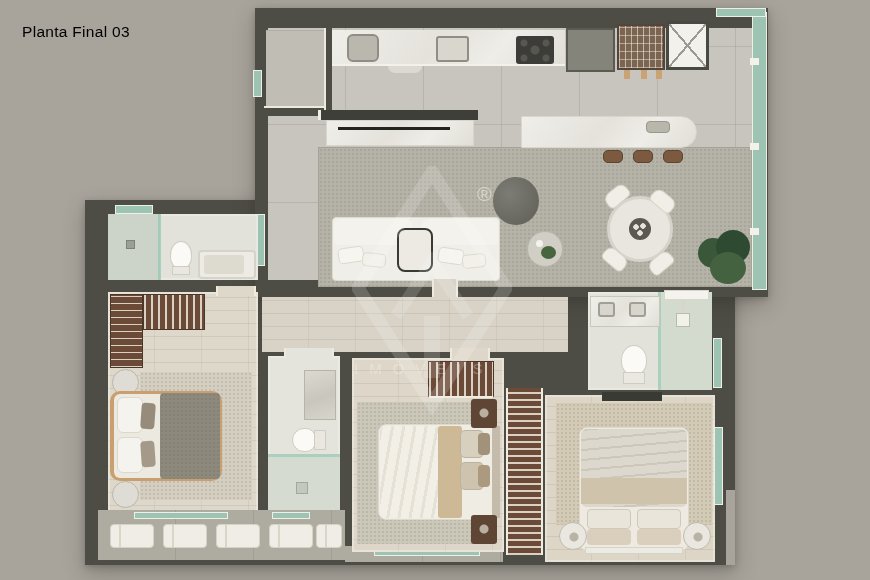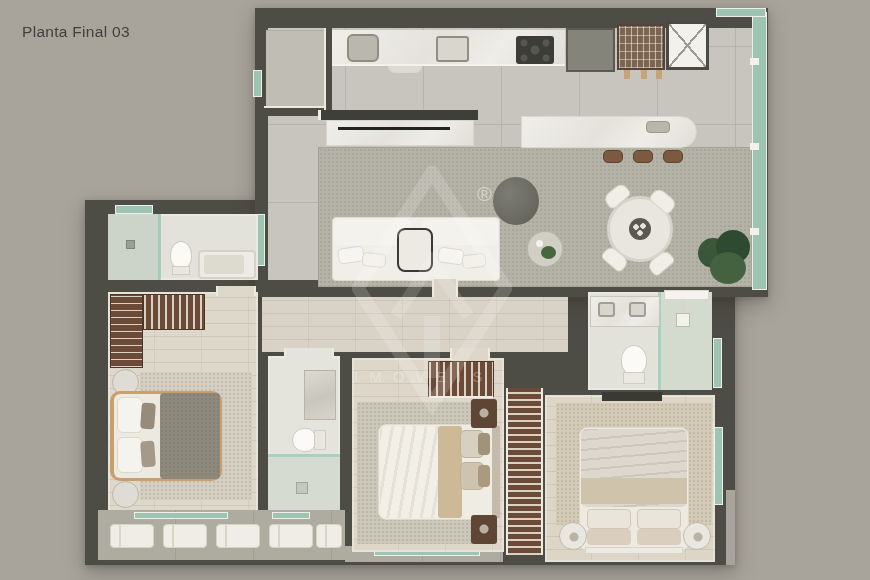--- a/index.html
+++ b/index.html
@@ -17,21 +17,21 @@
   .slatsV{background-image:repeating-linear-gradient(90deg,rgba(246,241,231,.8) 0 1.5px,transparent 1.5px 7px);}
   .slatsH{background-image:repeating-linear-gradient(0deg,rgba(246,241,231,.8) 0 1.5px,transparent 1.5px 7px);}
   .glass{background:#9dc4b3;border:1px solid #eef0e8;}
   .trim{box-shadow:inset 0 0 0 2px rgba(242,240,232,.5);}
   .gap{border-left:2px solid #eceadf;border-right:2px solid #eceadf;}
   .chair{width:26px;height:16px;background:#f0eee7;border:1px solid #d6d3c9;border-radius:8px 8px 5px 5px;}
   .stool{width:20px;height:13px;background:#7b5a40;border-radius:5px;border:1px solid #5e4430;}
   .lounger{width:44px;height:24px;background:#efede5;border:1px solid #d5d2c6;border-radius:4px;
            background-image:linear-gradient(90deg,transparent 8px,#d8d5c9 8px,#d8d5c9 10px,transparent 10px);}
   .circle{border-radius:50%;}
-  .title{color:#404040;font-size:15.5px;letter-spacing:.3px;z-index:70;}
+  .title{color:#000000;font-size:15.5px;letter-spacing:.3px;z-index:70;}
   .wm-brand{color:rgba(255,255,255,.30);font-size:34px;font-weight:600;letter-spacing:21px;z-index:60;}
   .wm-sub{color:rgba(255,255,255,.27);font-size:15px;letter-spacing:11px;z-index:60;}
   .wm-reg{color:rgba(255,255,255,.45);font-size:20px;z-index:60;}
   .shadowed{box-shadow:0 8px 20px rgba(50,48,42,.30),0 2px 6px rgba(50,48,42,.25);}
 </style>
 </head>
 <body>
 
 <div class="stage">
 
@@ -201,15 +201,15 @@
   <div class="abs" style="left:621px;top:345px;width:26px;height:30px;background:#fbfaf6;border:1px solid #cfccc2;border-radius:50% 50% 42% 42%;"></div>
   <div class="abs" style="left:623px;top:372px;width:22px;height:12px;background:#eae8e0;border:1px solid #cfccc2;"></div>
   <div class="abs glass" style="left:713px;top:338px;width:9px;height:50px;"></div>
 
   <svg class="abs" style="left:352px;top:166px;width:160px;height:250px;z-index:60;" viewBox="0 0 160 250">
     <polygon points="80,6 154,122 80,238 6,122" fill="none" stroke="rgba(255,255,255,0.17)" stroke-width="13"></polygon>
     <polyline points="44,150 80,96 116,150" fill="none" stroke="rgba(255,255,255,0.15)" stroke-width="12"></polyline>
     <rect x="72" y="150" width="16" height="62" fill="rgba(255,255,255,0.15)"></rect>
   </svg>
   <div class="abs wm-reg" style="left:477px;top:183px;">®</div>
-  <div class="abs wm-sub" style="left:354px;top:368px;">IMÓVEIS</div>
+  <div class="abs wm-sub" style="left:354px;top:360px;">IMÓVEIS</div>
 
 </div>
 
 </body></html>

